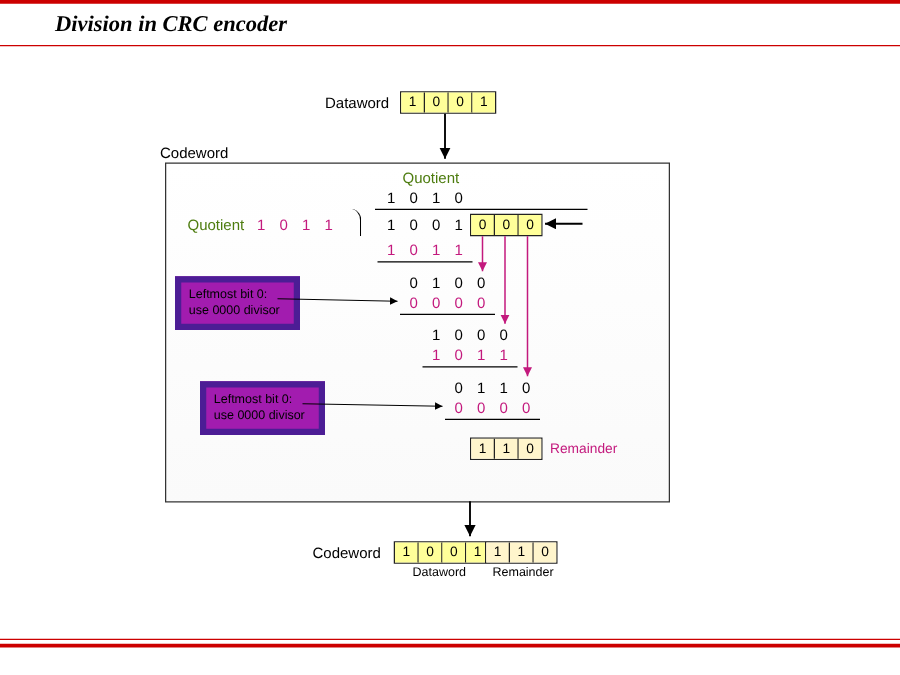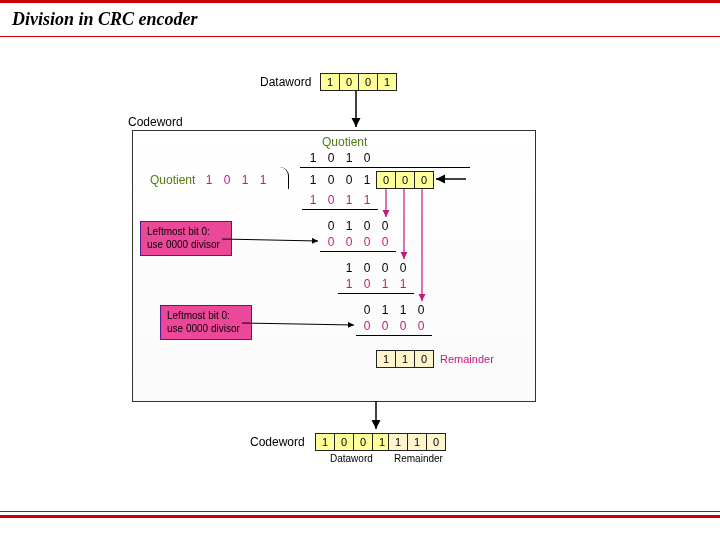--- a/index.html
+++ b/index.html
@@ -18,20 +18,21 @@
     border: none;
   }
   .hr-red.thin {
     height: 1px;
   }
   .title {
     font-style: italic;
     font-weight: bold;
     font-size: 18px;
     padding: 6px 12px 6px 12px;
+    margin-left: 32px;
   }
   .stage {
     position: absolute;
     left: 140px;
     top: 75px;
     width: 440px;
     height: 400px;
     font-family: Arial, Helvetica, sans-serif;
     font-size: 12px;
   }
@@ -65,22 +66,22 @@
     font-family: Arial, sans-serif;
     font-size: 12px;
   }
   .bits span {
     width: 18px;
     text-align: center;
   }
   .bits.magenta span { color: #c3197d; }
   .green-box {
     position: absolute;
-    background: #ec4899;
-    border: 1px solid #4c1d95;
+    background: #a21caf;
+    border: 5px solid #4c1d95;
     padding: 4px 6px;
     font-size: 10px;
     line-height: 1.25;
     font-family: Arial, sans-serif;
   }
   .panel {
     position: absolute;
     border: 1px solid #333;
     background: linear-gradient(#fff,#fafafa);
   }

